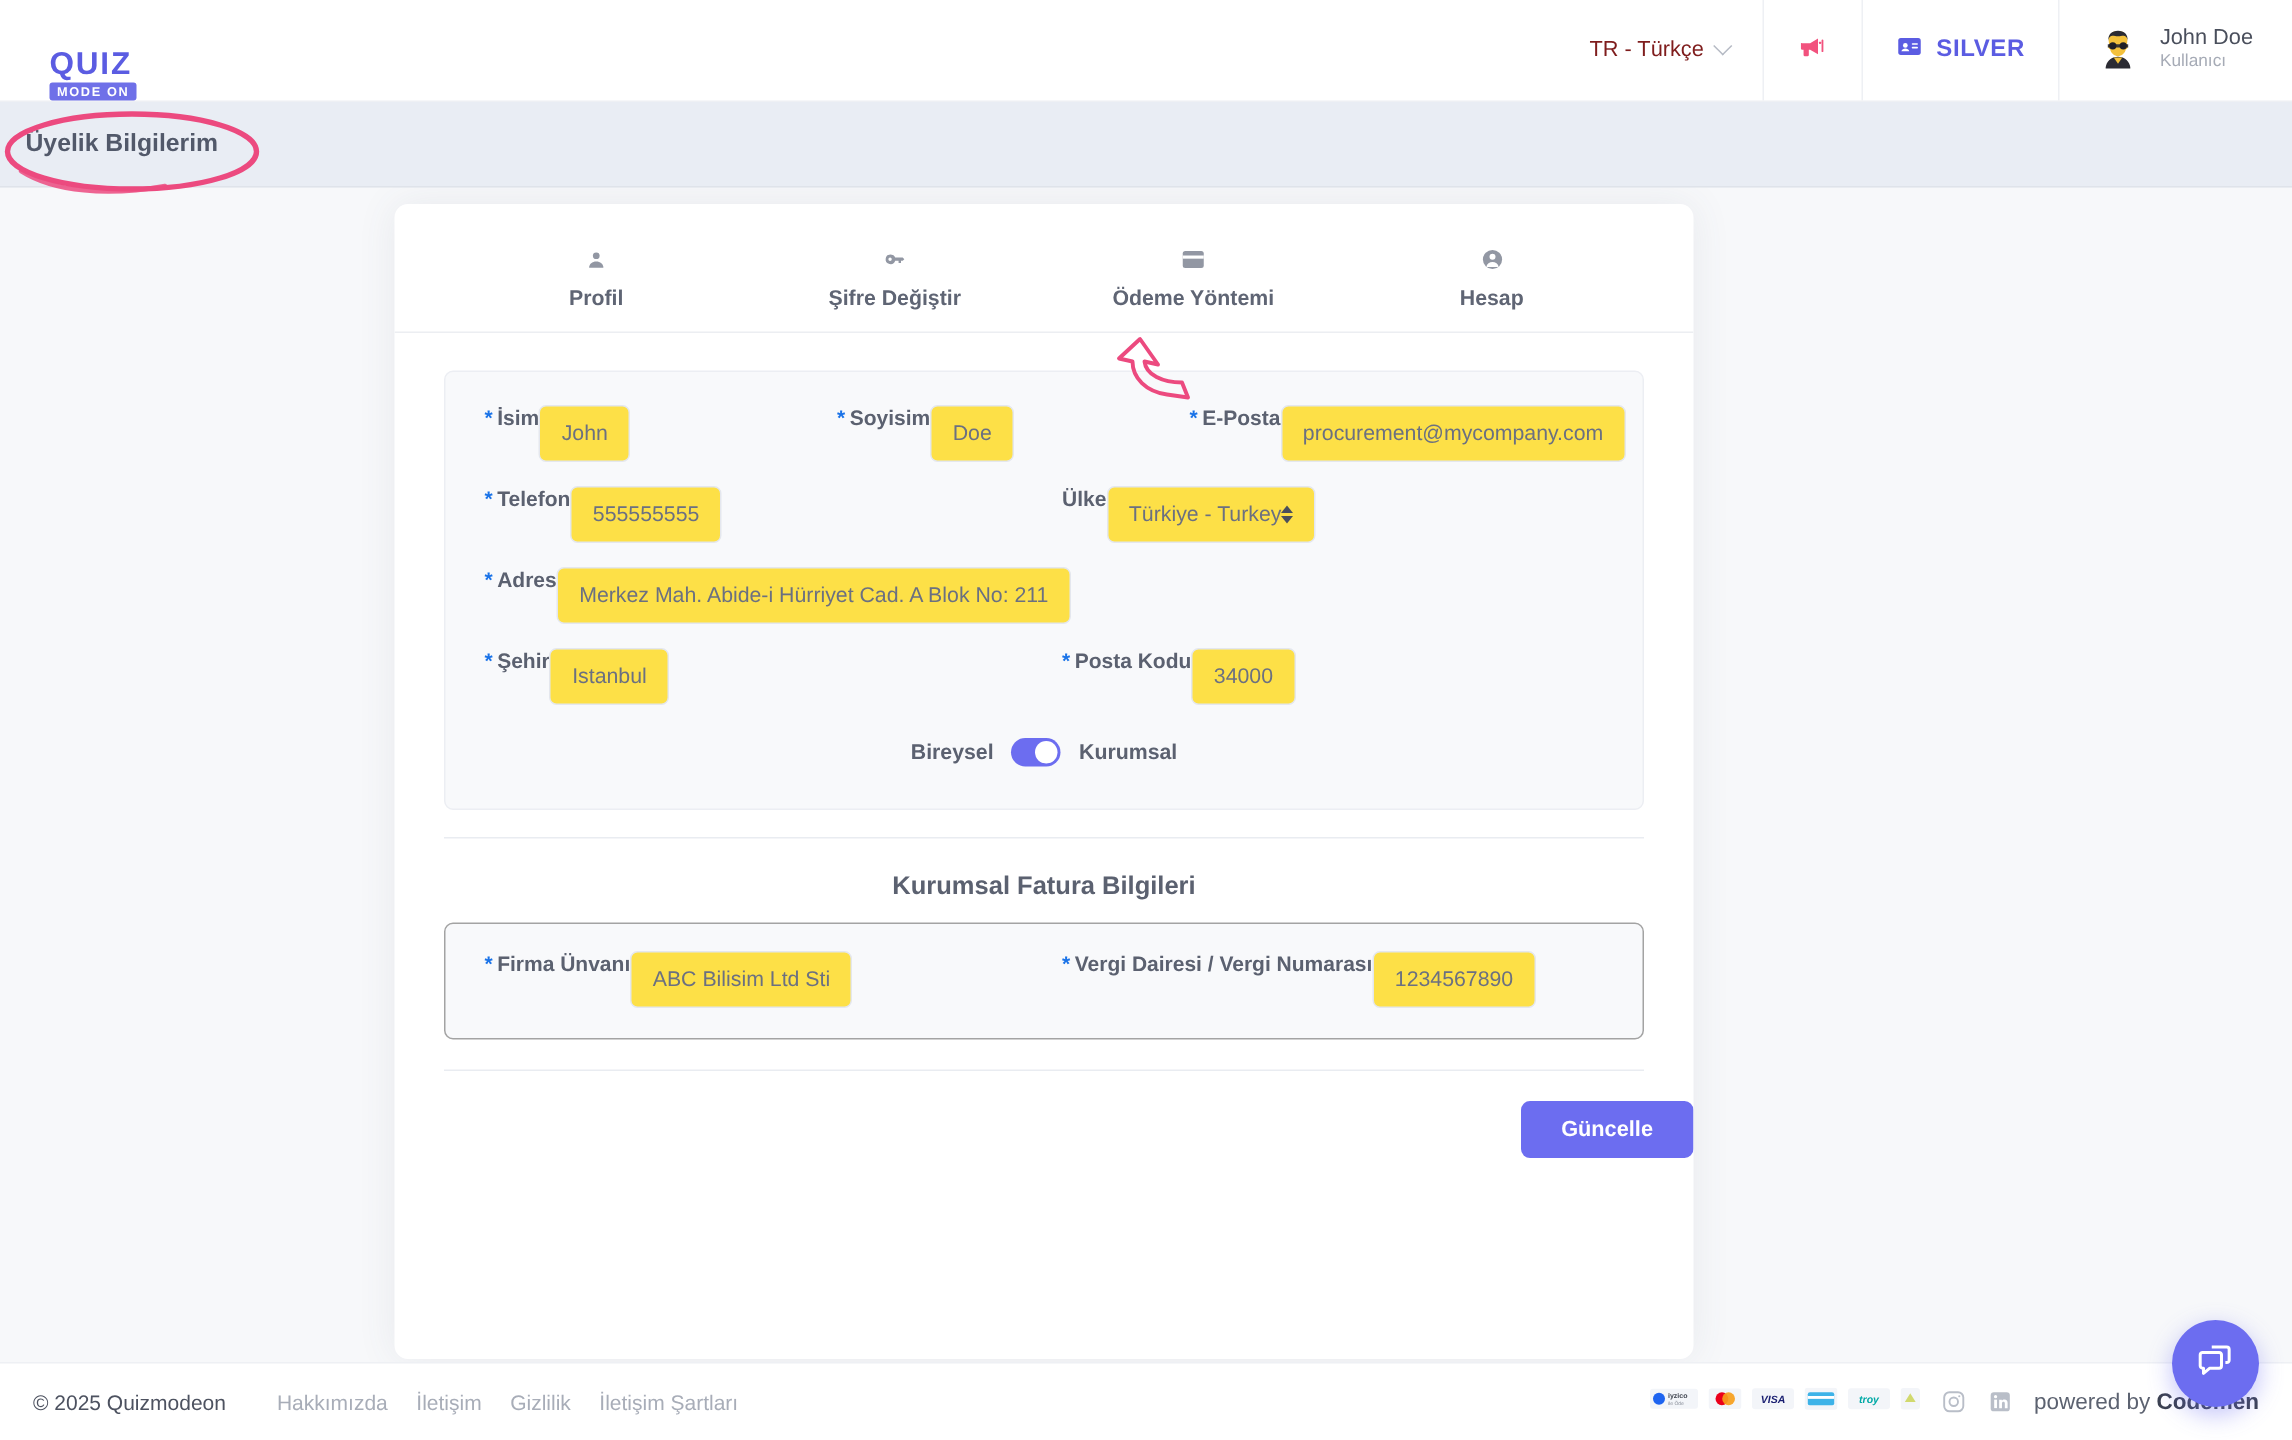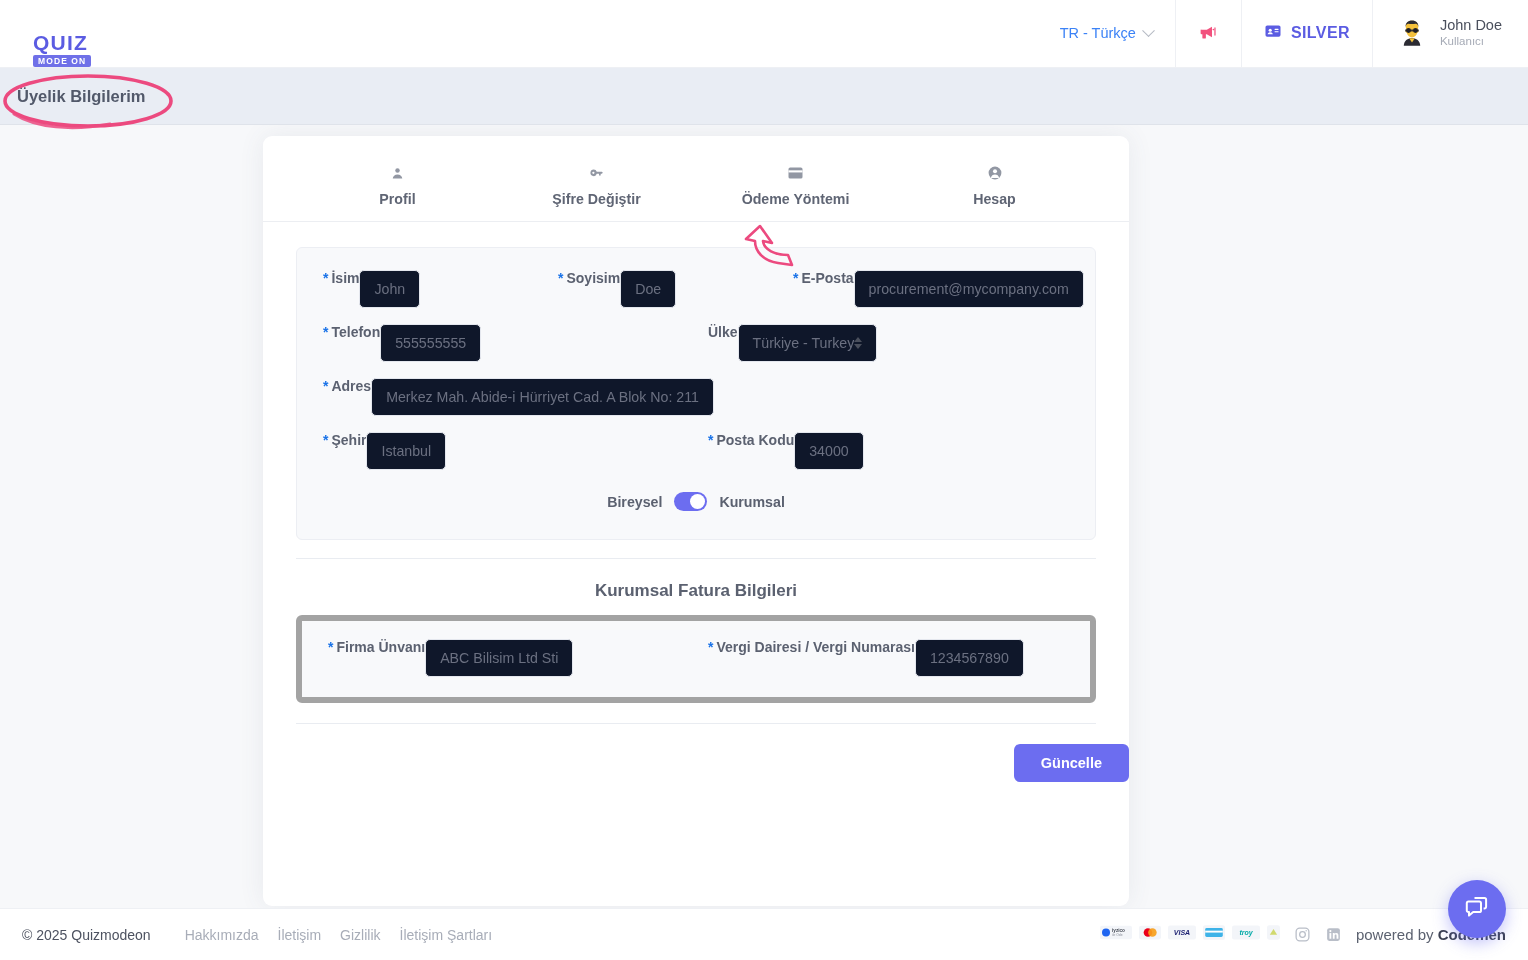--- a/index.html
+++ b/index.html
@@ -25,21 +25,21 @@
     margin-top:2px;background:#6f70e8;color:#ffffff;
     font-size:8.5px;font-weight:bold;letter-spacing:1.1px;
     padding:2px 5px 2px 5px;border-radius:2px;line-height:1;
   }
   .header-right{margin-left:auto;display:flex;align-items:stretch;height:68px;}
   .hr-cell{
     display:flex;align-items:center;justify-content:center;
     padding:0 22px;border-left:1px solid #eef0f4;height:68px;
   }
   .hr-cell.nolb{border-left:none;}
-  .lang{color:#3b82f6;font-size:14.5px;display:flex;align-items:center;gap:8px;cursor:pointer;}
+  .lang{color:#7f1d1d;font-size:14.5px;display:flex;align-items:center;gap:8px;cursor:pointer;}
   .chev{display:inline-block;width:9px;height:9px;border-right:1.6px solid #b5bac4;border-bottom:1.6px solid #b5bac4;transform:rotate(45deg) translate(-2px,-2px);}
   .megaphone{color:#f2527e;}
   .silver{display:flex;align-items:center;gap:9px;color:#5b5ce2;font-size:16px;font-weight:bold;letter-spacing:.4px;cursor:pointer;}
   .user-block{display:flex;align-items:center;gap:11px;padding:0 26px 0 22px;border-left:1px solid #eef0f4;height:68px;cursor:pointer;}
   .avatar{
     width:34px;height:34px;border-radius:6px;overflow:hidden;
     display:flex;align-items:center;justify-content:center;background:transparent;
   }
   .user-name{font-size:14.5px;color:#4a4f5c;line-height:1.15;}
   .user-role{font-size:11.5px;color:#a6abb6;line-height:1.3;}
@@ -85,21 +85,21 @@
     border-radius:6px;padding:22px 26px 24px 26px;
   }
   .row{display:flex;gap:24px;margin-bottom:16px;}
   .fld{display:flex;flex-direction:row;}
   .lbl{
     text-align:center;font-size:14px;font-weight:bold;color:#5b6170;
     margin-bottom:10px;white-space:nowrap;
   }
   .req{color:#1a73e8;font-weight:bold;margin-right:3px;}
   .inp{
-    height:38px;background:#0f172a;border:1px solid #e4e7ee;border-radius:5px;
+    height:38px;background:#fde047;border:1px solid #e4e7ee;border-radius:5px;
     display:flex;align-items:center;padding:0 14px;
     font-size:14.2px;color:#6b7081;font-family:"Liberation Sans",sans-serif;
   }
   .sel{justify-content:space-between;}
   .spin{display:flex;flex-direction:column;gap:2px;color:#5b6170;}
   .spin i{display:block;width:0;height:0;border-left:4px solid transparent;border-right:4px solid transparent;}
   .spin .up{border-bottom:5px solid #4a4f5c;}
   .spin .dn{border-top:5px solid #4a4f5c;}
 
   .w3{width:276px;}
@@ -109,21 +109,21 @@
   
   .toggle-row{display:flex;align-items:center;justify-content:center;gap:12px;margin-top:22px;margin-bottom:4px;}
   .tg-label{font-size:14.2px;font-weight:bold;color:#5b6170;}
   .switch{width:33px;height:19px;border-radius:10px;background:#6c6df0;position:relative;cursor:pointer;}
   .knob{position:absolute;top:2px;right:2px;width:15px;height:15px;border-radius:50%;background:#ffffff;}
 
   
   .sep{height:1px;background:#e9ecf1;margin:18px 33px 0 33px;}
   .corp-title{text-align:center;font-size:17px;font-weight:bold;color:#5b6170;margin:22px 0 14px 0;}
   .corp-panel{
-    margin:0 33px;background:#f8f9fb;border:6px solid #a3a3a3;border-radius:6px;
+    margin:0 33px;background:#f8f9fb;border:1px solid #a3a3a3;border-radius:6px;
     padding:18px 26px 20px 26px;
   }
   .corp-row{display:flex;gap:24px;}
   .wc{width:402px;}
 
   .sep2{height:1px;background:#e9ecf1;margin:20px 33px 0 33px;}
   .btn-row{display:flex;justify-content:flex-end;margin-top:20px;margin-left:29px;}
   .btn-update{
     background:#6c6df0;color:#ffffff;border:none;border-radius:6px;
     padding:11px 27px;font-size:14.5px;font-weight:bold;cursor:pointer;

